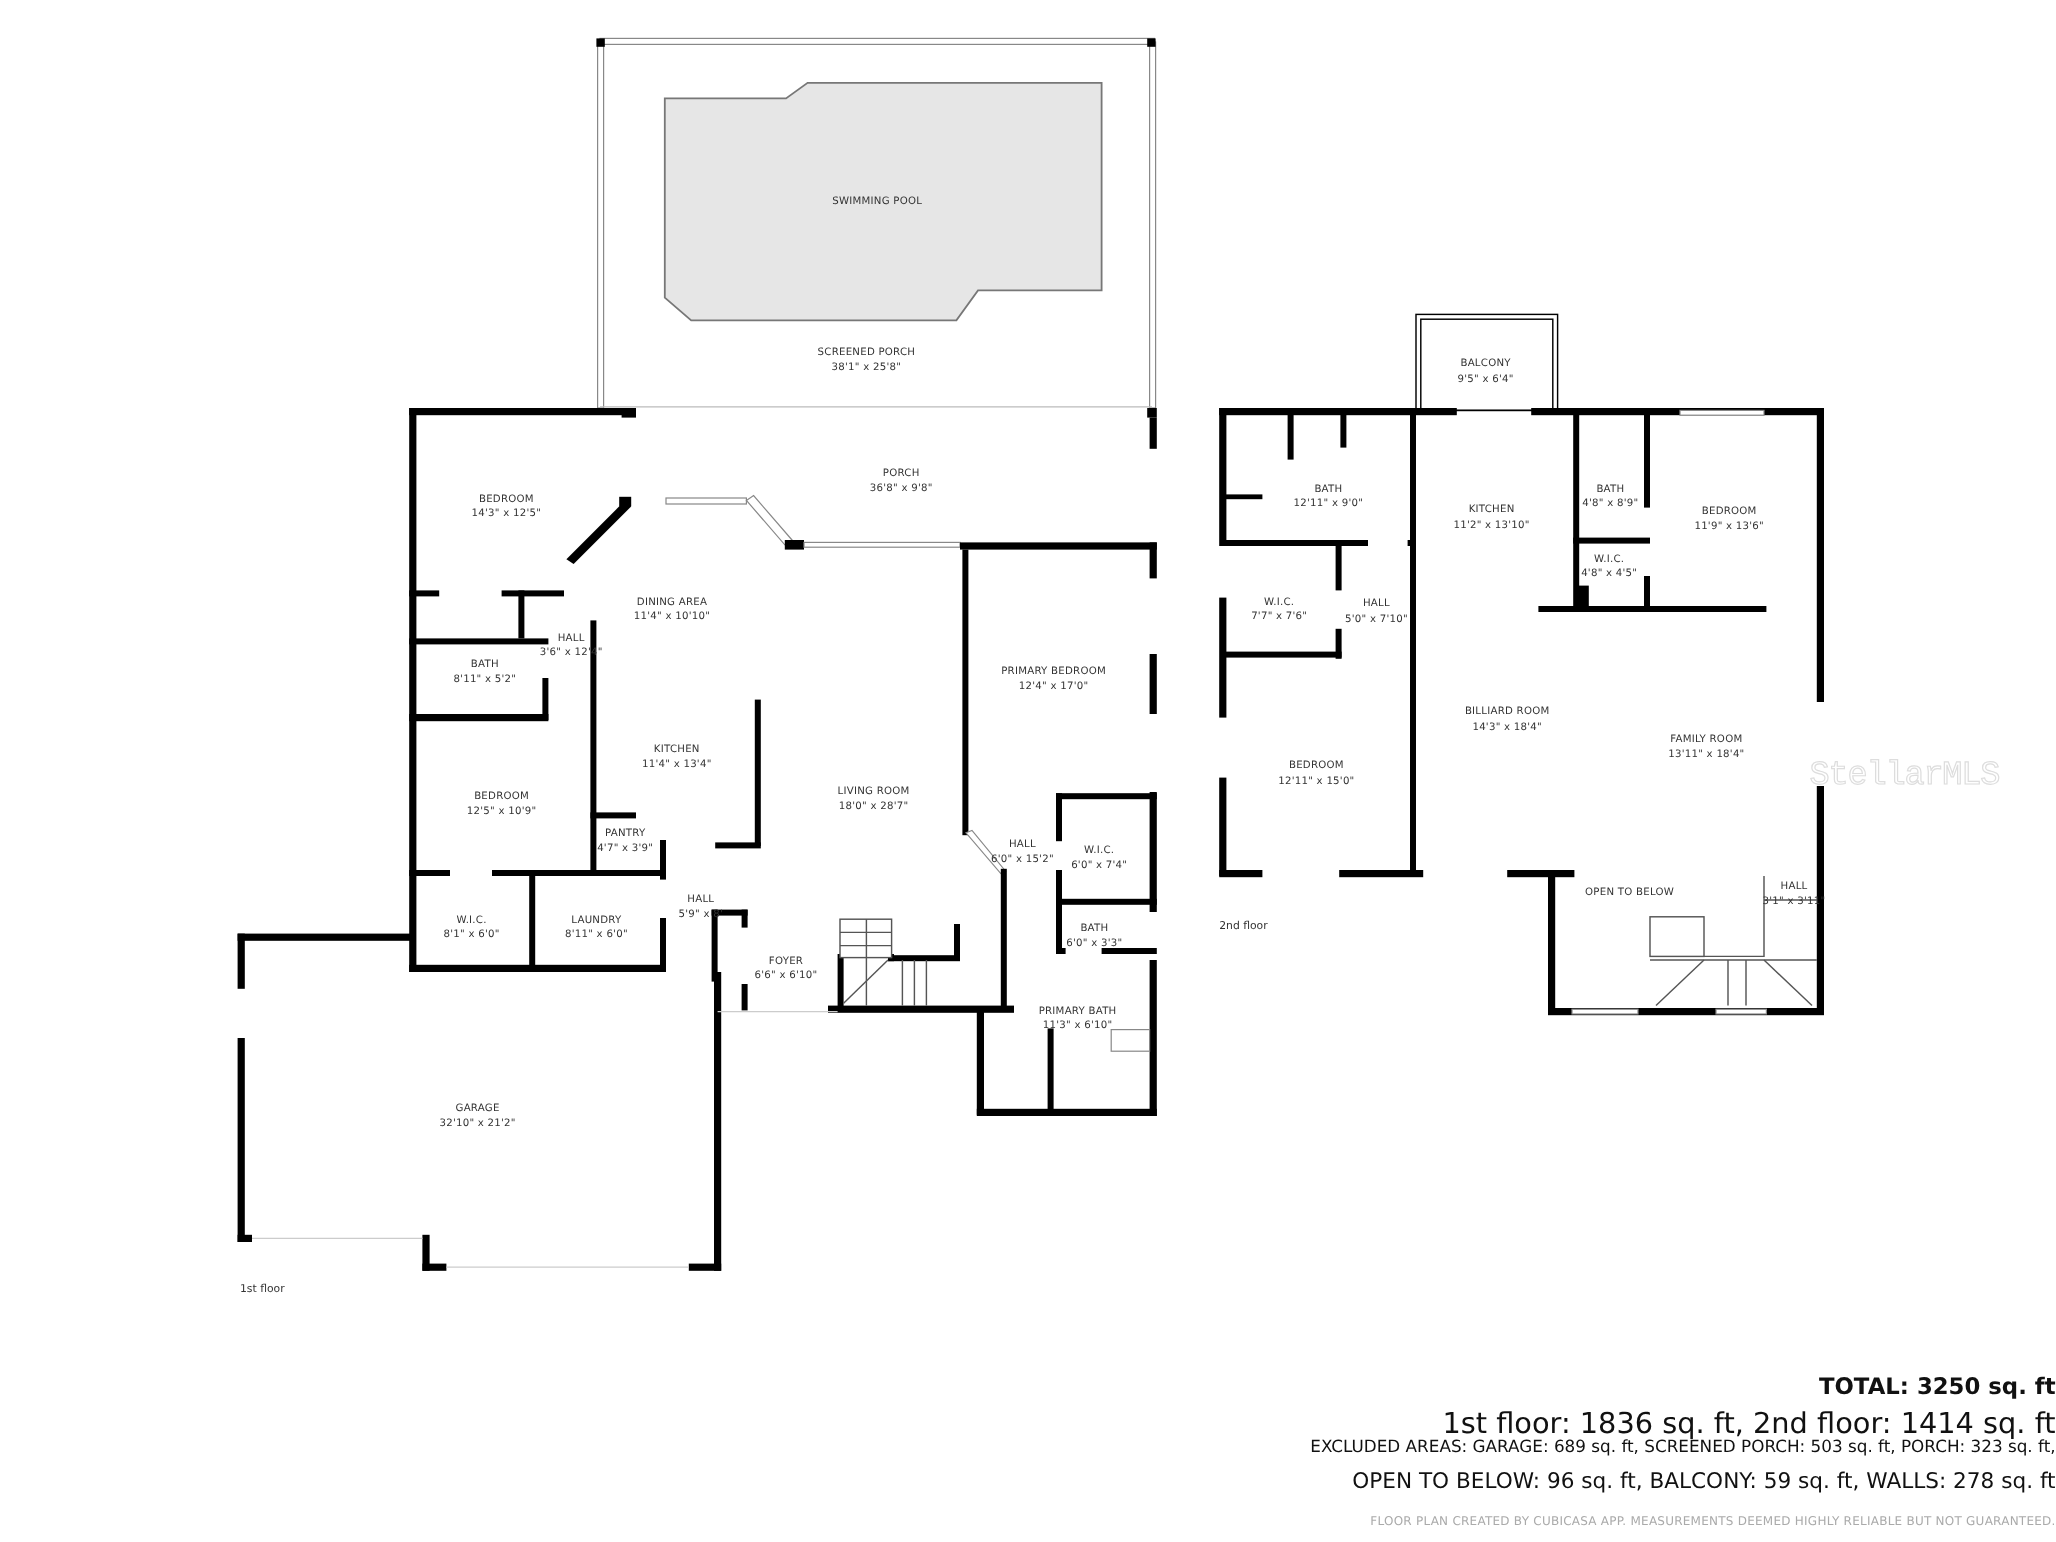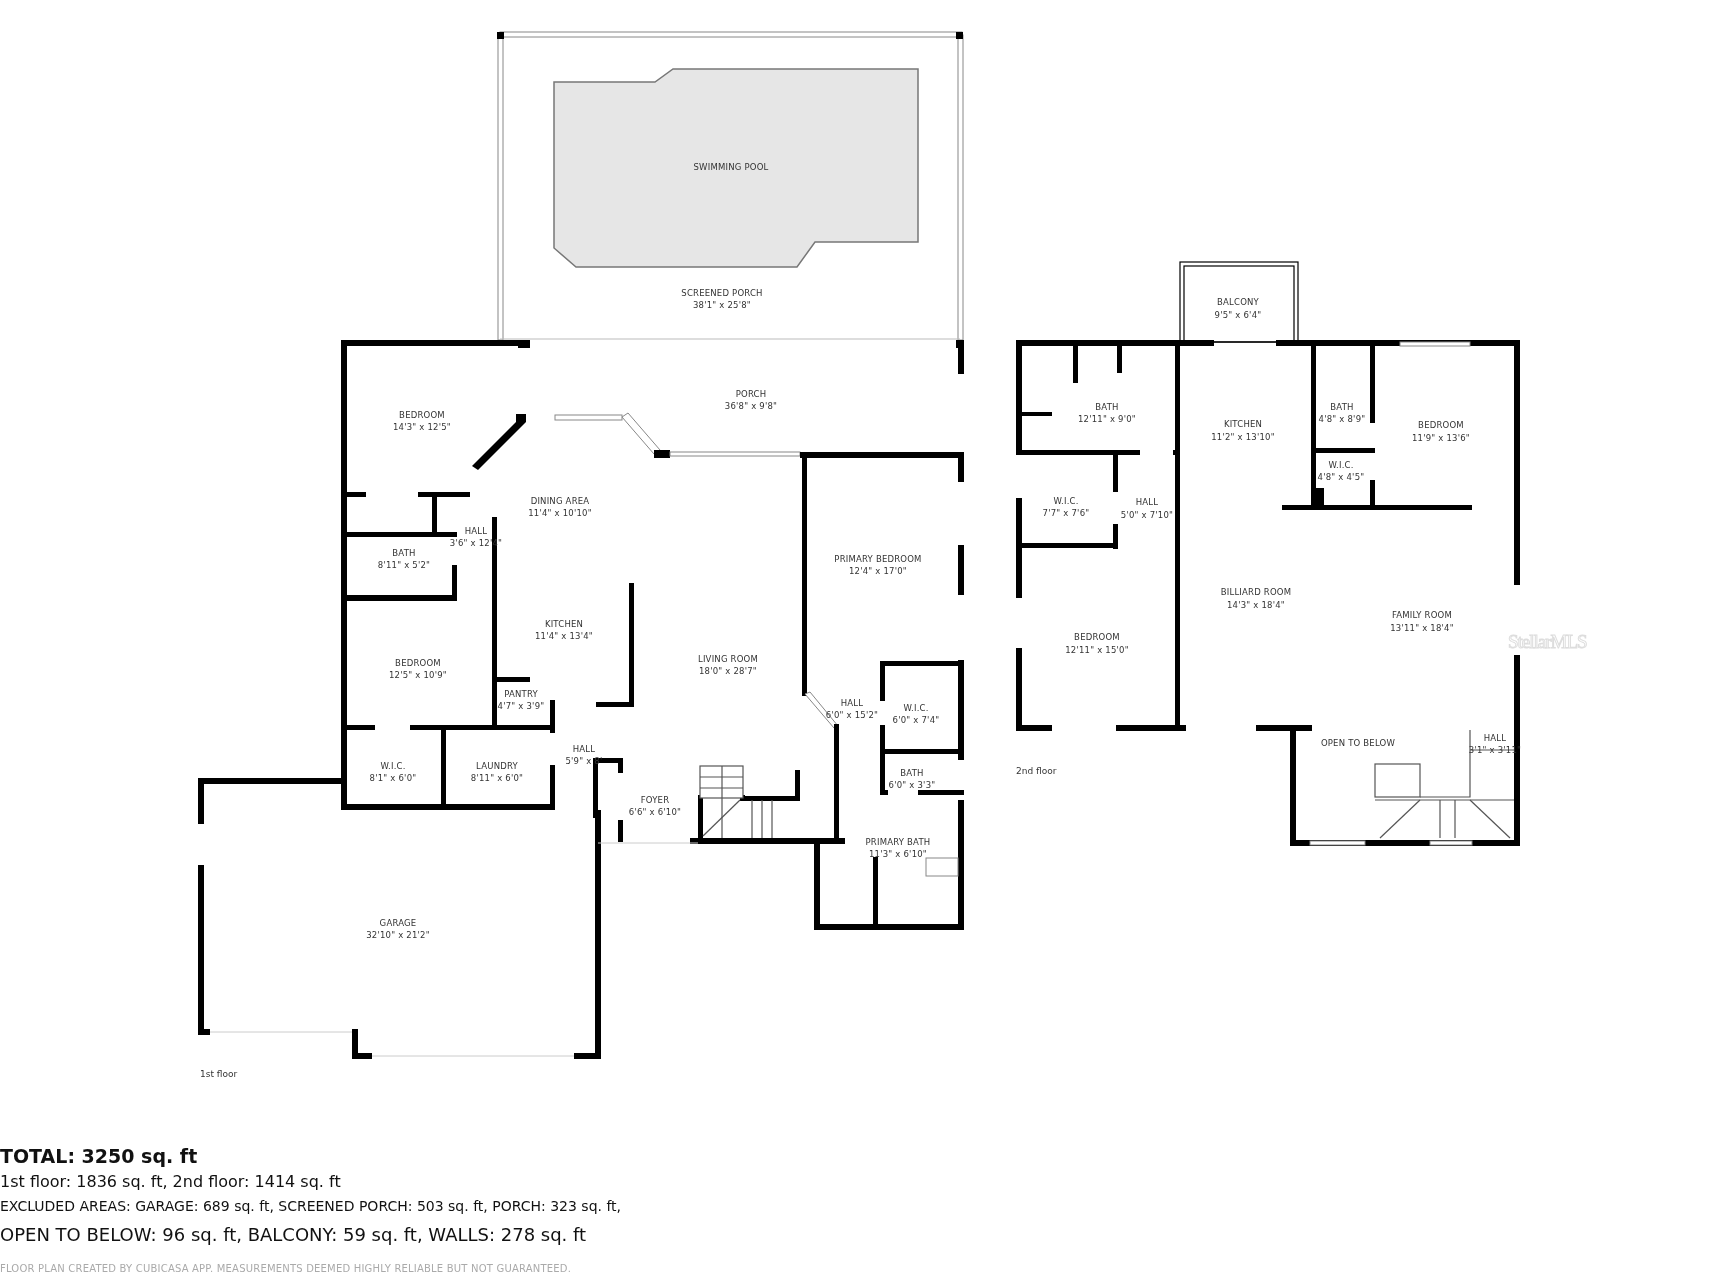--- a/index.html
+++ b/index.html
@@ -5,29 +5,29 @@
   html, body { margin:0; padding:0; background:#ffffff; }
   body { width:1713px; height:1285px; position:relative; overflow:hidden;
          font-family:"DejaVu Sans", sans-serif; color:#333; }
   #plan { position:absolute; left:0; top:0; width:1713px; height:1285px; }
   .wall { fill:#000; }
   .thin { fill:none; stroke:#000; stroke-width:1.2; }
   .win { fill:#fff; stroke:#888; stroke-width:1; }
   .pool { fill:#e6e6e6; stroke:#777; stroke-width:1.5; }
   .rl { font-family:"DejaVu Sans", sans-serif; font-size:8.5px; fill:#333; text-anchor:middle; letter-spacing:0.2px; }
   .fl { font-family:"DejaVu Sans", sans-serif; font-size:9px; fill:#333; }
-  .summary { position:absolute; left:0; width:1713px; text-align:left;
+  .summary { position:absolute; left:0; width:1713px; text-align:right;
              font-family:"DejaVu Sans", sans-serif; color:#111; }
   #total { top:1145px; font-size:19px; font-weight:bold; }
-  #line1 { top:1172px; font-size:16px; }
+  #line1 { top:1172px; font-size:24px; }
   #line2 { top:1198px; font-size:14px; }
   #line3 { top:1224px; font-size:18px; }
   #disclaimer { top:1263px; font-size:10px; color:#aaa; letter-spacing:0.2px; }
-  #watermark { position:absolute; left:1508px; top:631px; font-size:19px; color:#fff;
-               -webkit-text-stroke:1px #ddd; font-family:Liberation Serif, serif; letter-spacing:-1px; }
+  #watermark { position:absolute; left:1508px; top:631px; font-size:28px; color:#fff;
+               -webkit-text-stroke:1px #ddd; font-family:Liberation Mono, monospace; letter-spacing:-1px; }
 </style>
 </head>
 <body>
 
 <svg id="plan" viewBox="0 0 1713 1285" xmlns="http://www.w3.org/2000/svg">
 
   <g>
 
     <g>
       <rect class="win" x="500" y="32" width="462" height="5"></rect>

